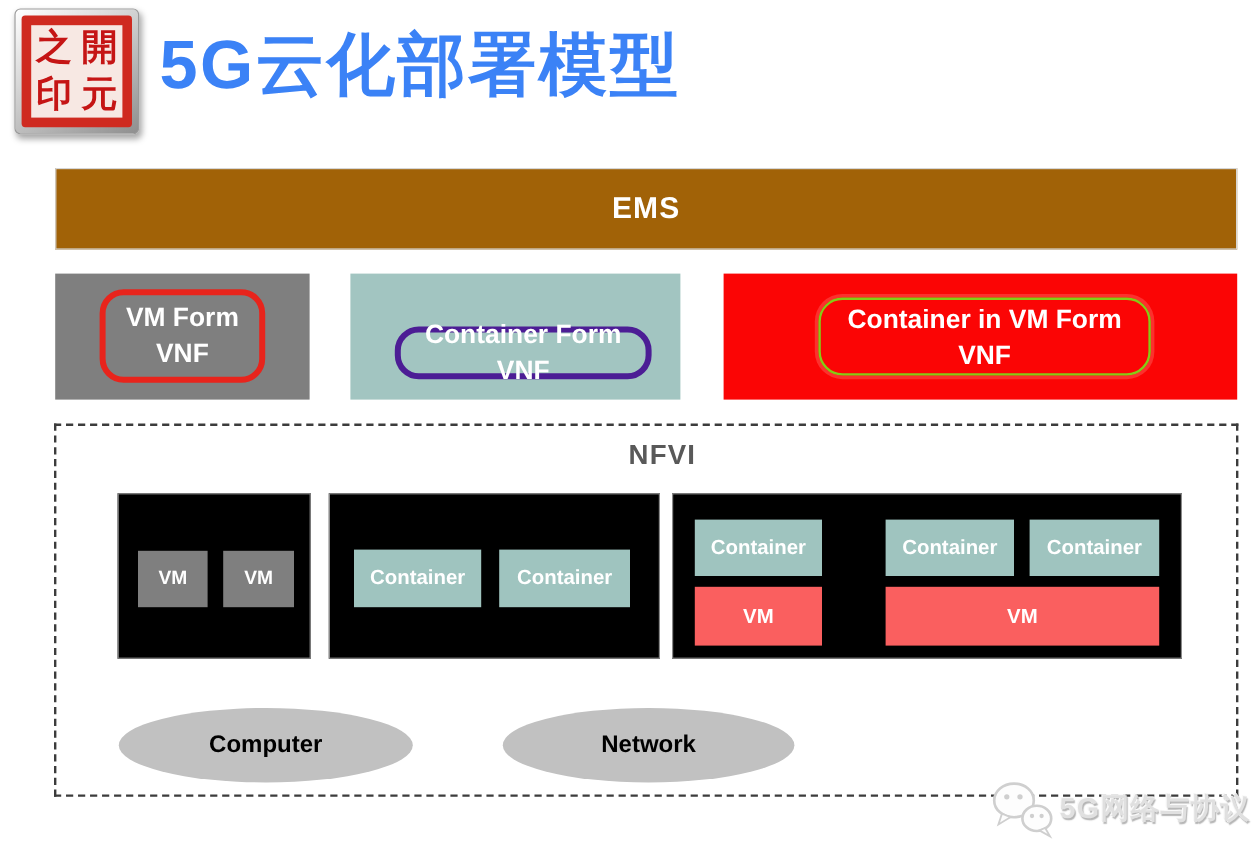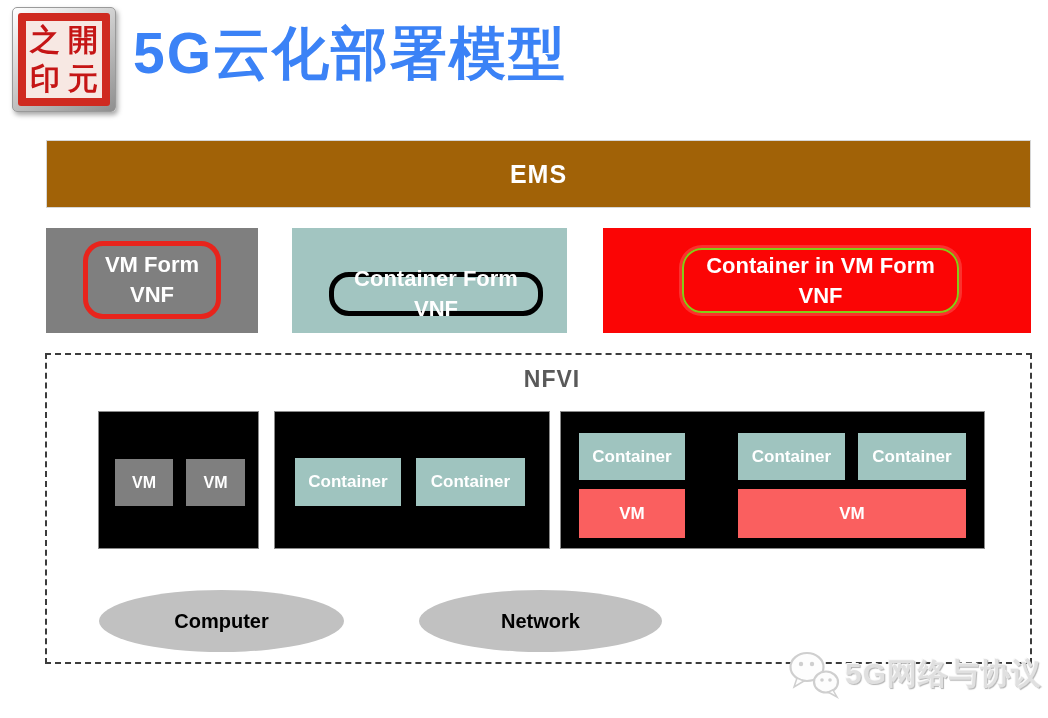--- a/index.html
+++ b/index.html
@@ -59,21 +59,21 @@
   .vnf-vm        { left:46px;  width:212px; background:#7f7f7f; }
   .vnf-container { left:292px; width:275px; background:#a2c5c1; }
   .vnf-civ       { left:603px; width:428px; background:#fb0505; }
   .vnf-inner {
     position:absolute;
     display:flex; flex-direction:column; align-items:center; justify-content:center;
     color:#ffffff; font-weight:bold; font-size:22px; line-height:1.35;
     border-radius:20px; text-align:center;
   }
   .vnf-vm .vnf-inner        { left:37px; right:37px; top:13px; bottom:14px; border:5px solid #e8241c; }
-  .vnf-container .vnf-inner { left:37px; right:24px; top:16px; bottom:17px; border:5px solid #000000;margin-top:28px; }
+  .vnf-container .vnf-inner { left:37px; right:24px; top:16px; bottom:17px; border:5px solid #4c1d95;margin-top:28px; }
   .vnf-civ .vnf-inner       { left:79px; right:72px; top:20px; bottom:20px; border:2px solid #84cc16;
                               box-shadow:0 0 0 3px rgba(255,130,120,0.35); }
 
   
   .nfvi {
     position:absolute; left:45px; top:353px; width:987px; height:311px;
     border:2px dashed #3c3c3c;
   }
   .nfvi-label {
     position:absolute; top:11px; left:0; right:0;
@@ -121,21 +121,21 @@
   .res-network  { left:372px; width:243px; }
   .res-storage  { left:687px; width:237px; }
 
   
   .watermark {
     position:absolute; top:648px; right:6px;
     display:flex; align-items:center; gap:2px;
     z-index:5; background:transparent;
   }
   .watermark-text {
-    color:#e0e0e0; font-weight:bold; font-size:30px; letter-spacing:1px;
+    color:#e0e0e0; font-weight:bold; font-size:24px; letter-spacing:1px;
     text-shadow:-1px -1px 0 #f9f9f9, 1px 1px 1px #b4b4b4;
   }
   .wechat-icon { width:58px; height:52px; }
 </style>
 </head>
 <body>
 
 <div class="logo">
   <div class="seal">
     <div class="seal-grid">

